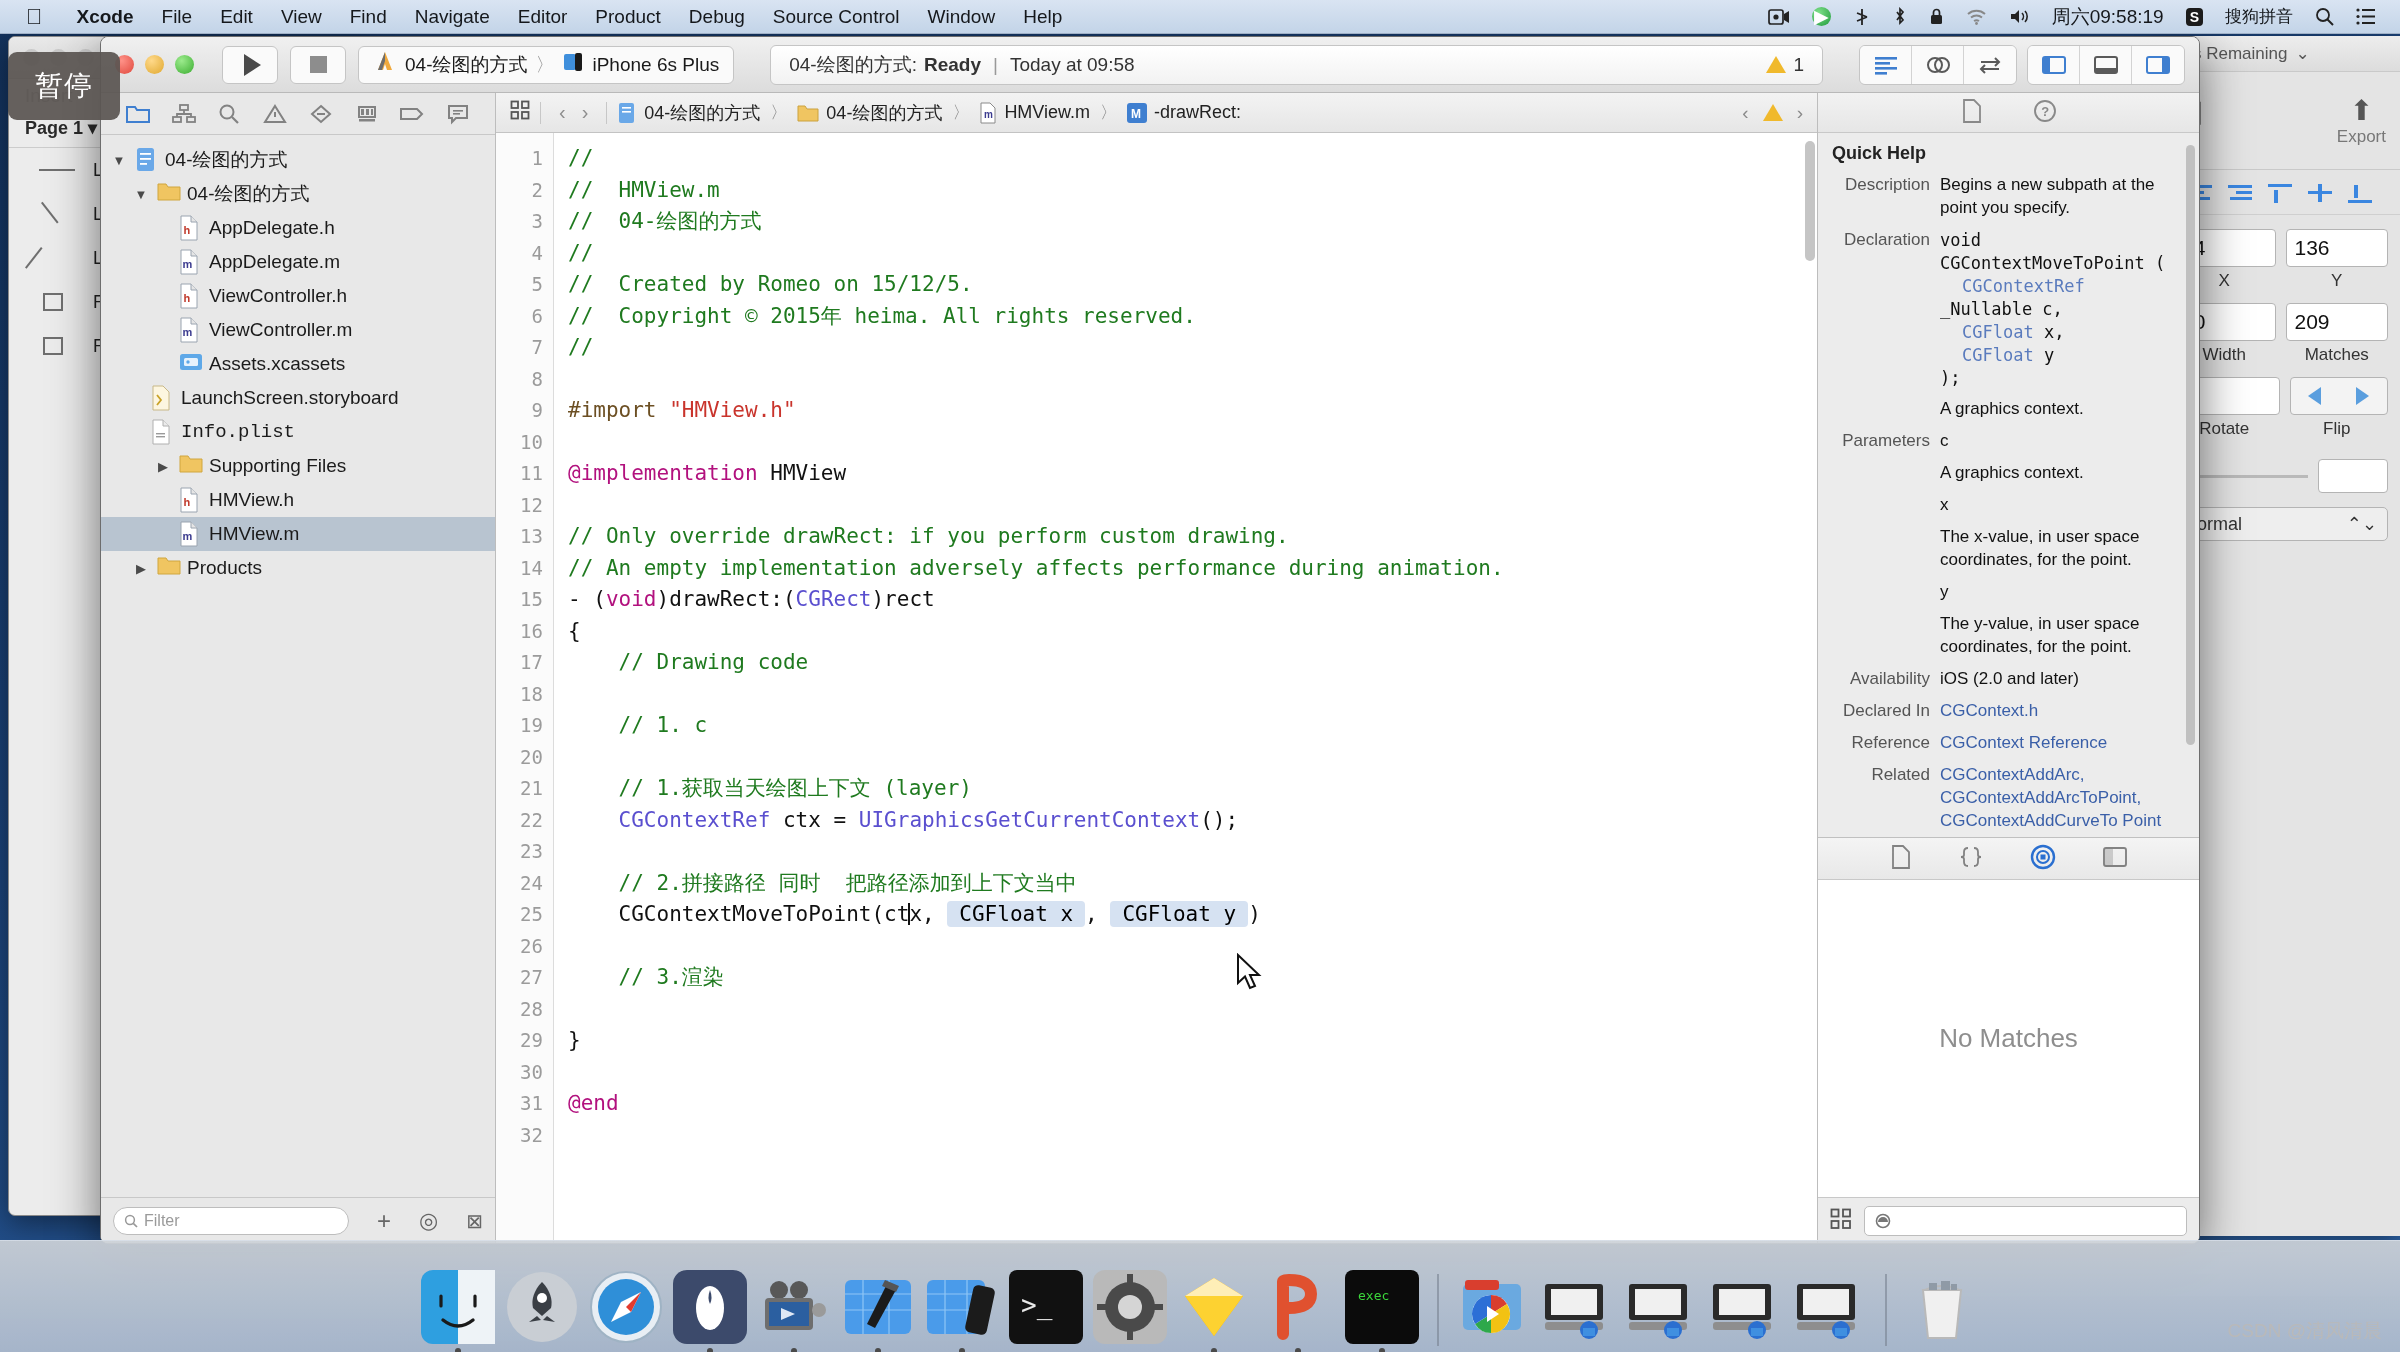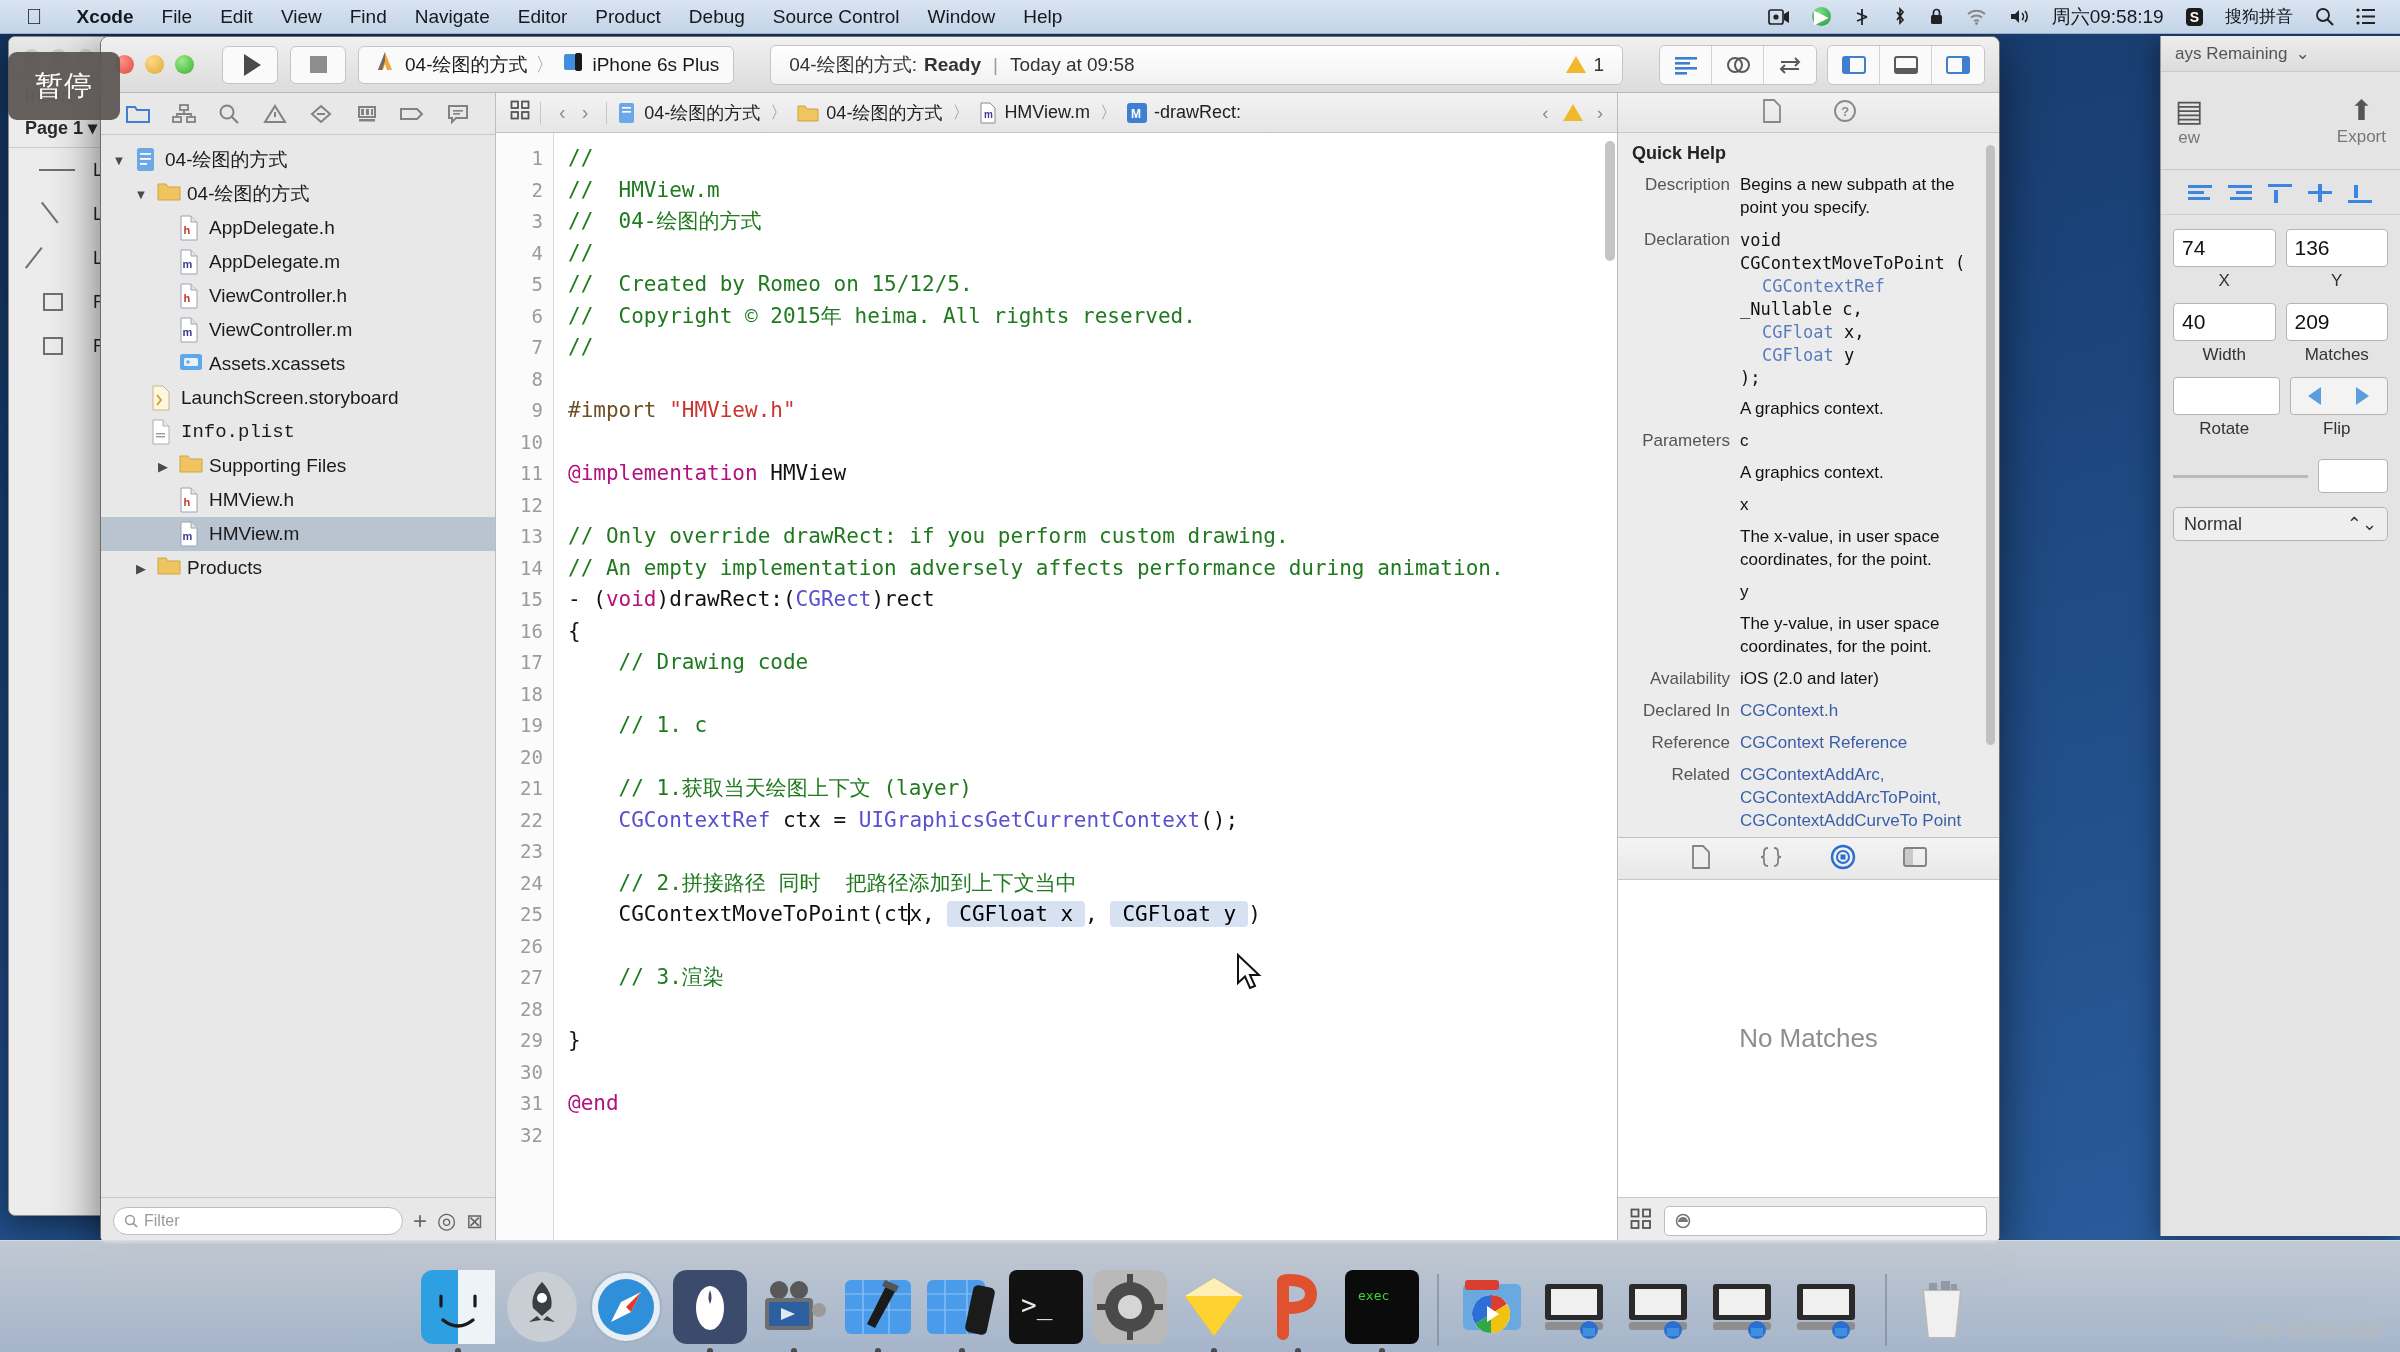--- a/index.html
+++ b/index.html
@@ -93,21 +93,21 @@
   
   #pause{
     position:absolute; left:8px; top:52px; width:112px; height:68px;
     background:rgba(90,85,82,.93); border-radius:9px;
     color:#fff; font-size:28px; display:flex; align-items:center; justify-content:center;
     z-index:50; letter-spacing:1px;
   }
 
   
   #xcode{
-    position:absolute; left:100px; top:36px; width:1900px; height:1208px;
+    position:absolute; left:100px; top:36px; width:2100px; height:1208px;
     background:#ececec; border:1px solid #6d6d6d; border-radius:8px;
     box-shadow:0 14px 48px rgba(0,0,0,.55);
     overflow:hidden; z-index:20; display:flex; flex-direction:column;
   }
   
   #xtoolbar{ height:56px; flex:none;
     background:linear-gradient(180deg,#f0f0f0,#dcdcdc);
     border-bottom:1px solid #b9b9b9;
     display:flex; align-items:center; padding:0 14px; gap:12px;}
   .traffic{ display:flex; gap:11px; padding-right:16px;}
@@ -143,21 +143,21 @@
   #navtabs{ height:42px; display:flex; align-items:center; justify-content:space-around;
      padding:0 14px; border-bottom:1px solid #c8c8c8; background:#e8e8e8;}
   .navtab{ width:34px;height:28px;display:flex;align-items:center;justify-content:center;opacity:.62;}
   .navtab.active{opacity:1;}
   #filetree{ flex:1; overflow:hidden; padding-top:8px; font-size:19px; color:#1b1b1b;}
   .trow{ display:flex; align-items:center; height:34px; gap:8px; white-space:nowrap;}
   .trow.sel{ background:#b8c4d0;}
   .tw{ width:16px; display:flex; justify-content:center; color:#4a4a4a; font-size:13px;}
   .fic{ width:22px;height:26px;flex:none;position:relative;}
   #navfilter{ height:46px; border-top:1px solid #c8c8c8; display:flex; align-items:center;
-     gap:10px; padding:4px 12px; background:#e8e8e8;}
+     gap:28px; padding:4px 12px; background:#e8e8e8;}
   .filterfield{ flex:1; height:28px; background:#fff; border:1px solid #bdbdbd; border-radius:14px;
      display:flex;align-items:center;padding:0 10px;gap:6px;font-size:16px;color:#9a9a9a;}
 
   
   #editorcol{ flex:1; display:flex; flex-direction:column; min-width:0; background:#fff;}
   #jumpbar{ height:40px; flex:none; background:linear-gradient(180deg,#f3f3f3,#e6e6e6);
      border-bottom:1px solid #c3c3c3; display:flex; align-items:center; gap:10px; padding:0 14px;
      font-size:18px; color:#222;}
   #jumpbar .crumb{ display:flex;align-items:center;gap:7px;}
   #jumpbar .chev{ color:#8a8a8a; font-size:17px; }

